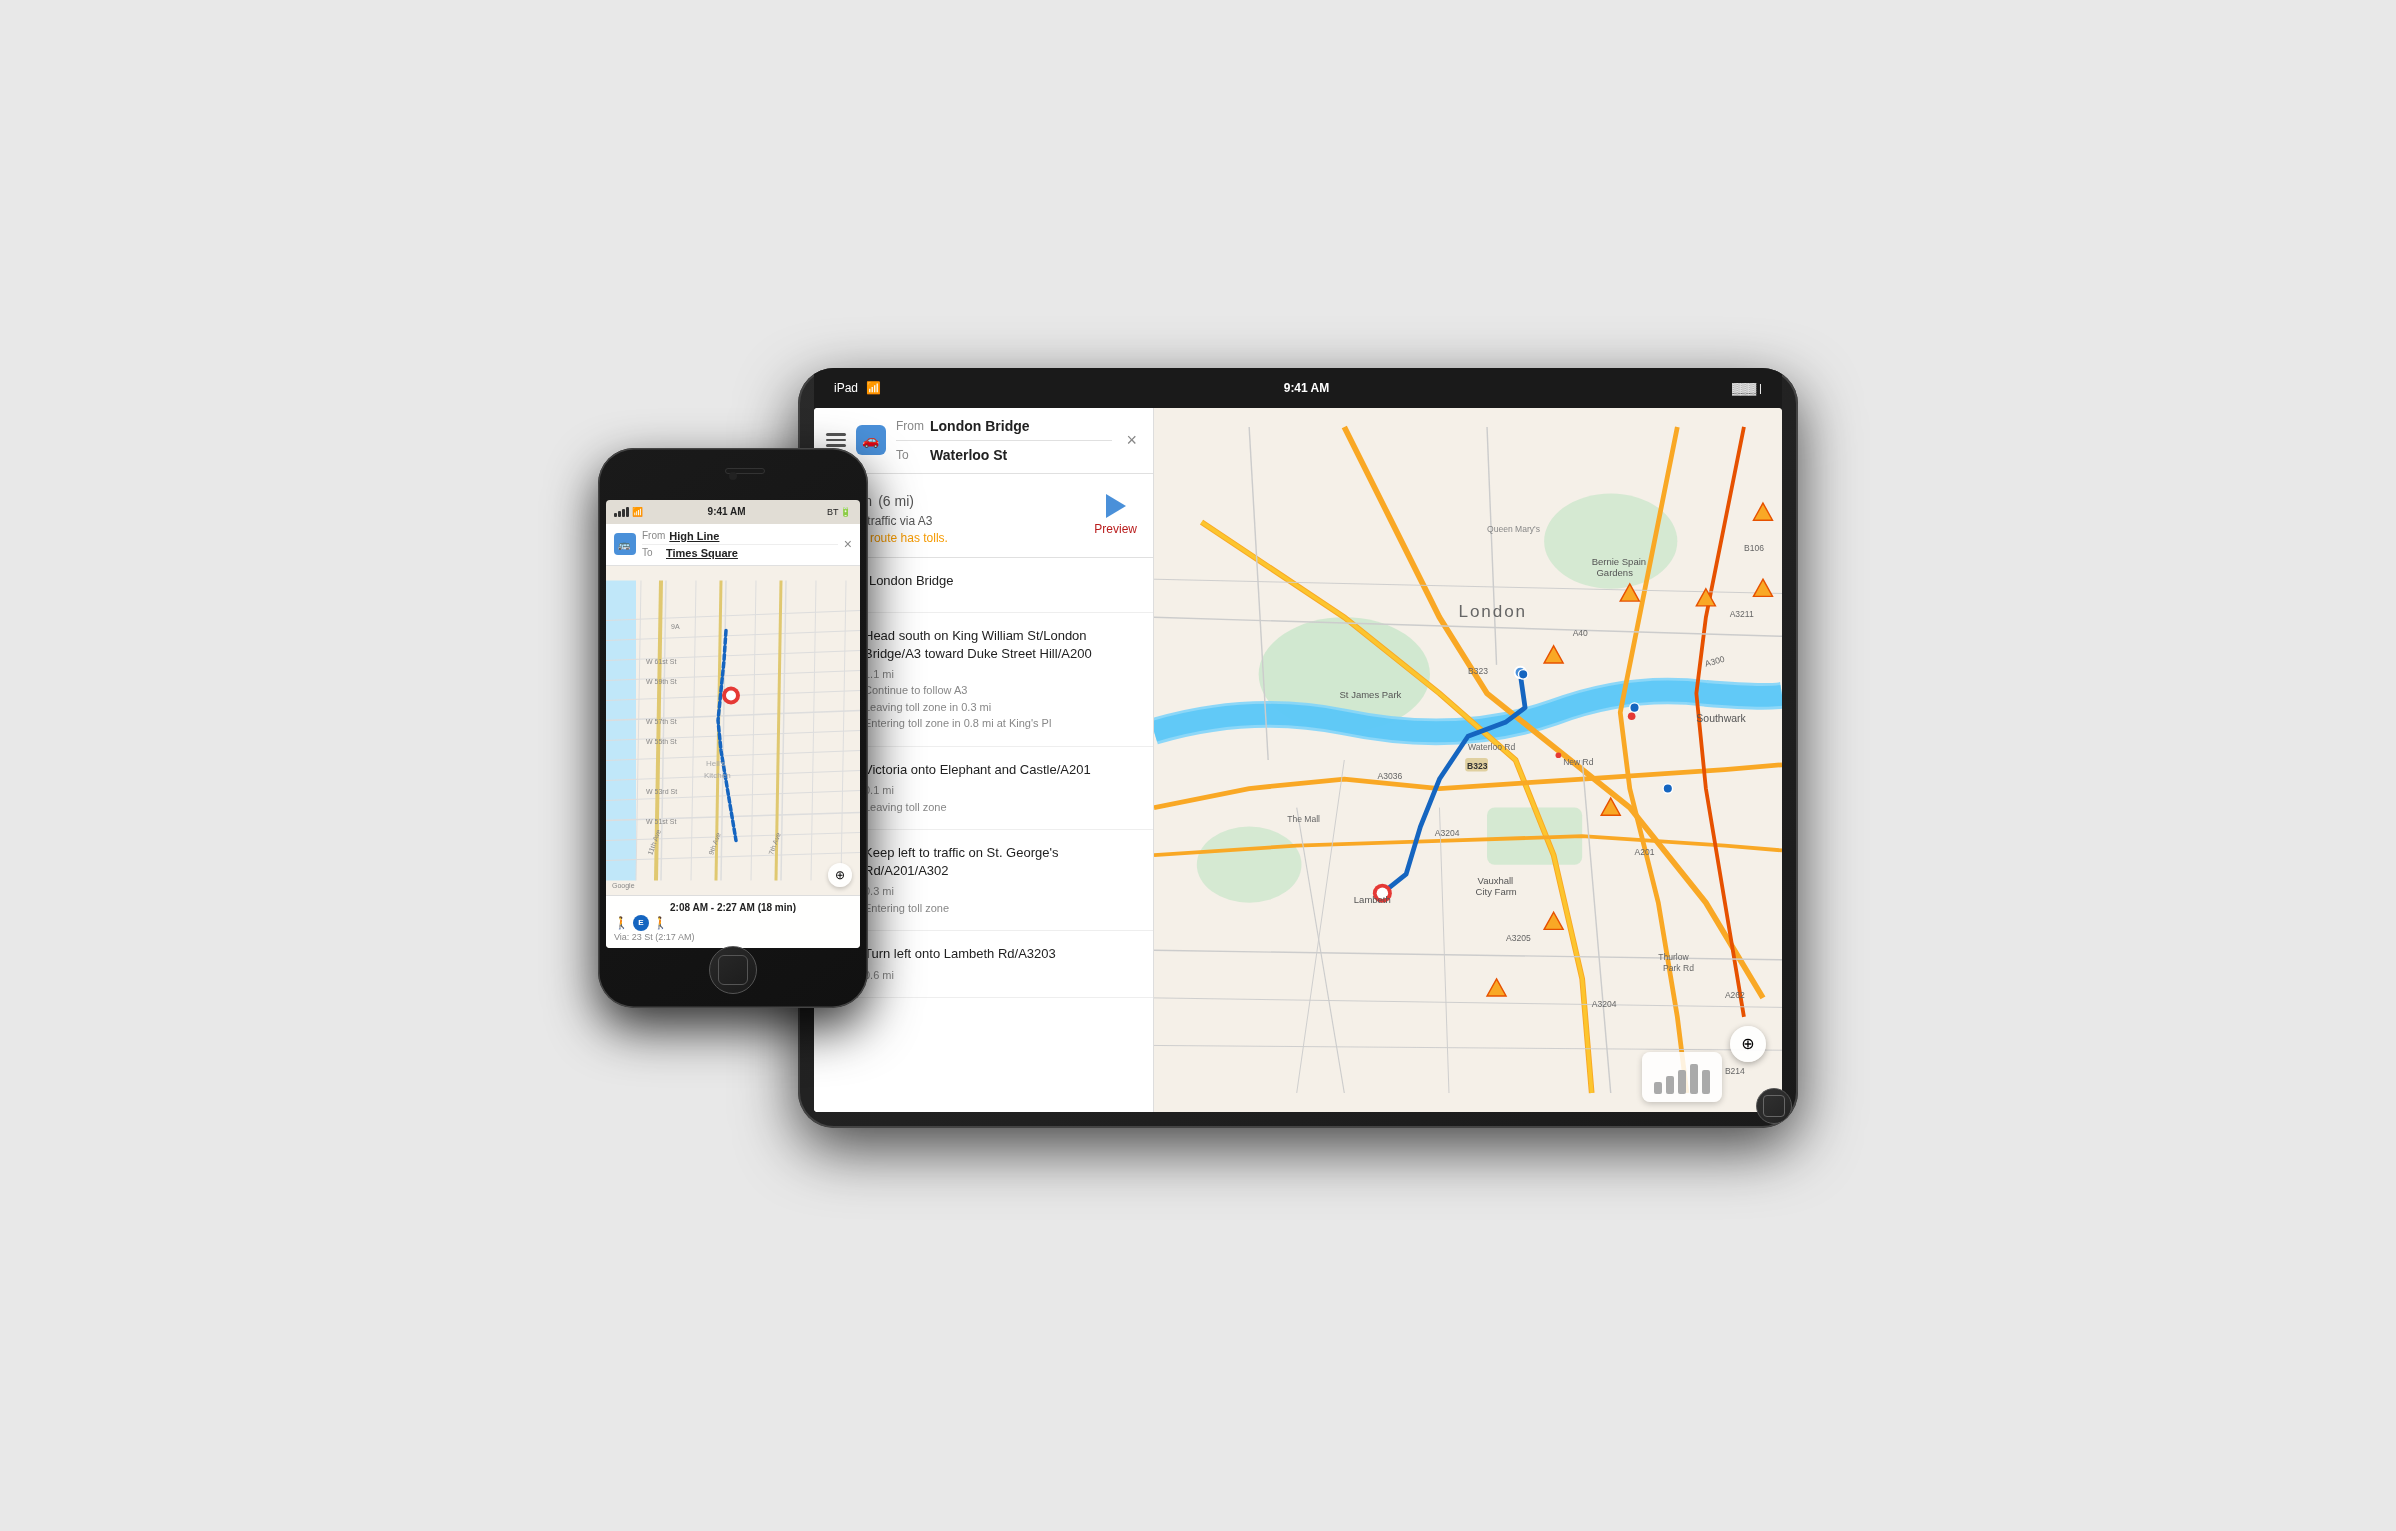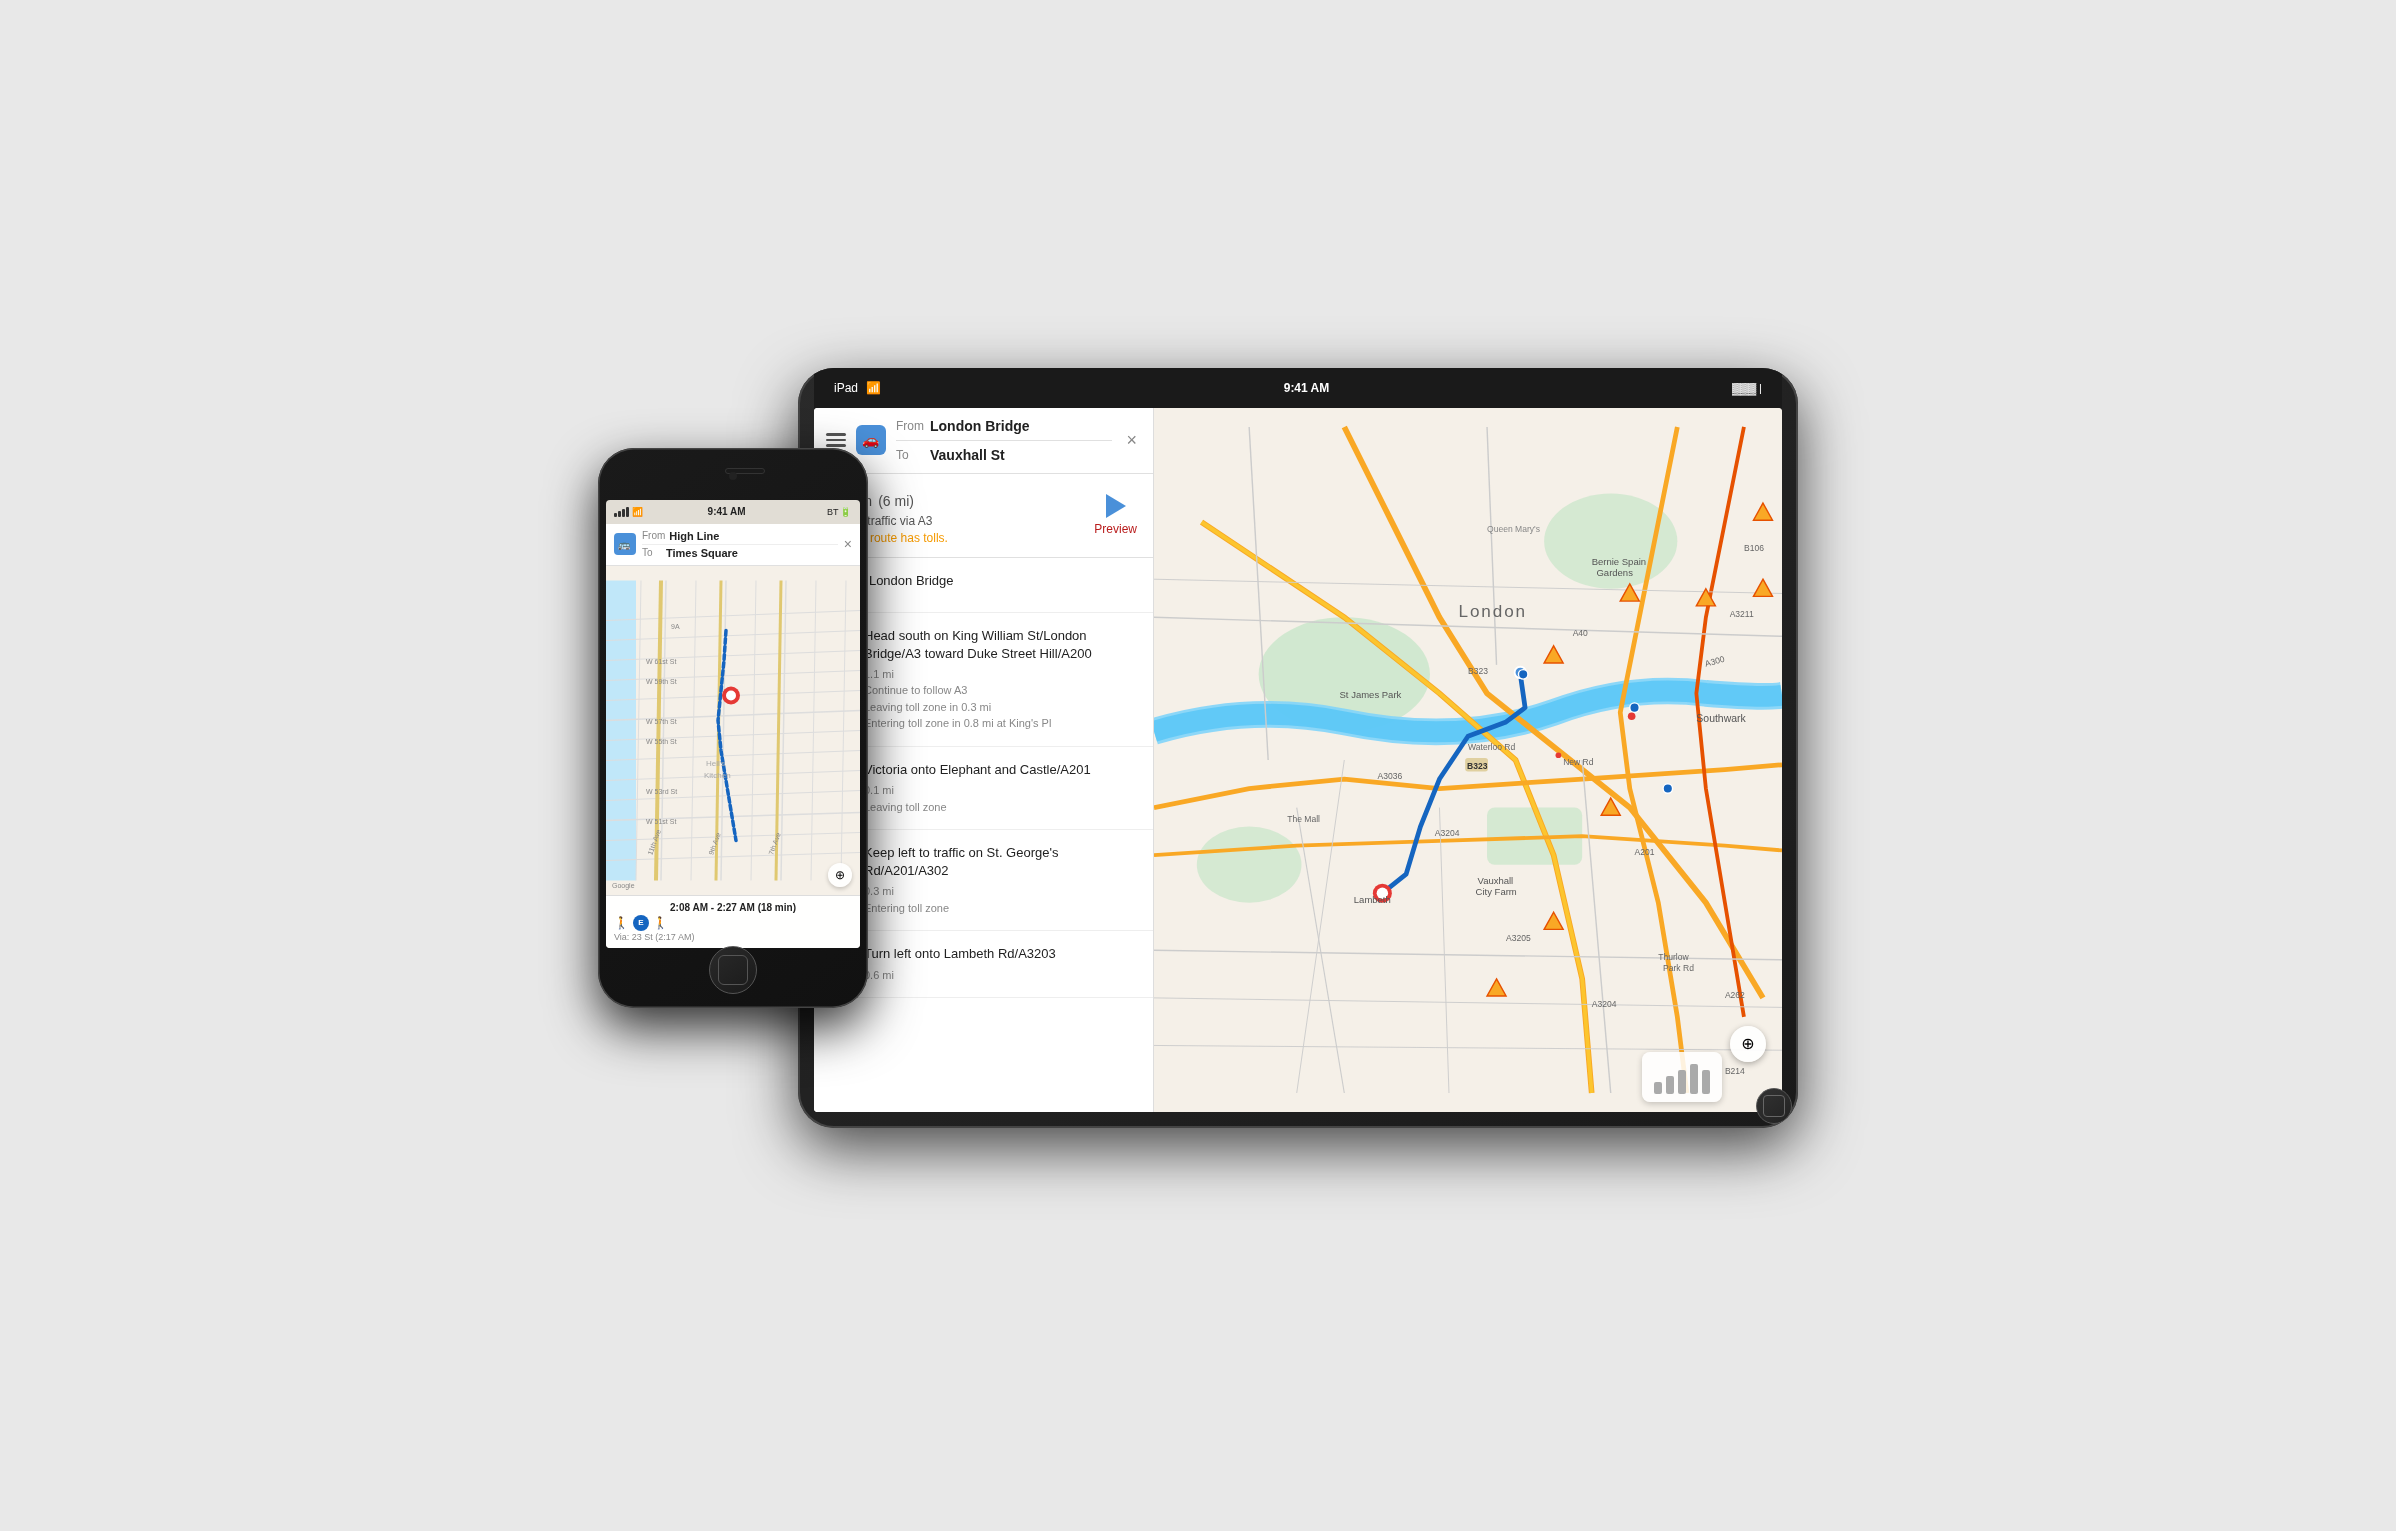--- a/index.html
+++ b/index.html
@@ -390,20 +390,21 @@
       font-size: 10px;
     }
     .iphone-search-label {
       color: #888;
       min-width: 20px;
     }
     .iphone-search-value {
       color: #222;
       font-weight: 600;
       font-size: 11px;
+      text-decoration: underline;
     }
     .iphone-close {
       color: #888;
       font-size: 14px;
     }
     .iphone-map {
       flex: 1;
       position: relative;
       overflow: hidden;
       background: #f5f0e8;
@@ -532,21 +533,21 @@
           </div>
           <div class="car-icon-box">🚗</div>
           <div class="search-fields">
             <div class="search-row">
               <span class="search-label">From</span>
               <span class="search-value">London Bridge</span>
             </div>
             <div class="search-divider-line"></div>
             <div class="search-row">
               <span class="search-label">To</span>
-              <span class="search-value">Vauxhall St</span>
+              <span class="search-value">Waterloo St</span>
             </div>
           </div>
           <span class="close-btn">×</span>
         </div>
 
         <div class="route-summary">
           <div class="route-info">
             <div class="route-time">
               <span>16 min</span>
               <span>(6 mi)</span>

